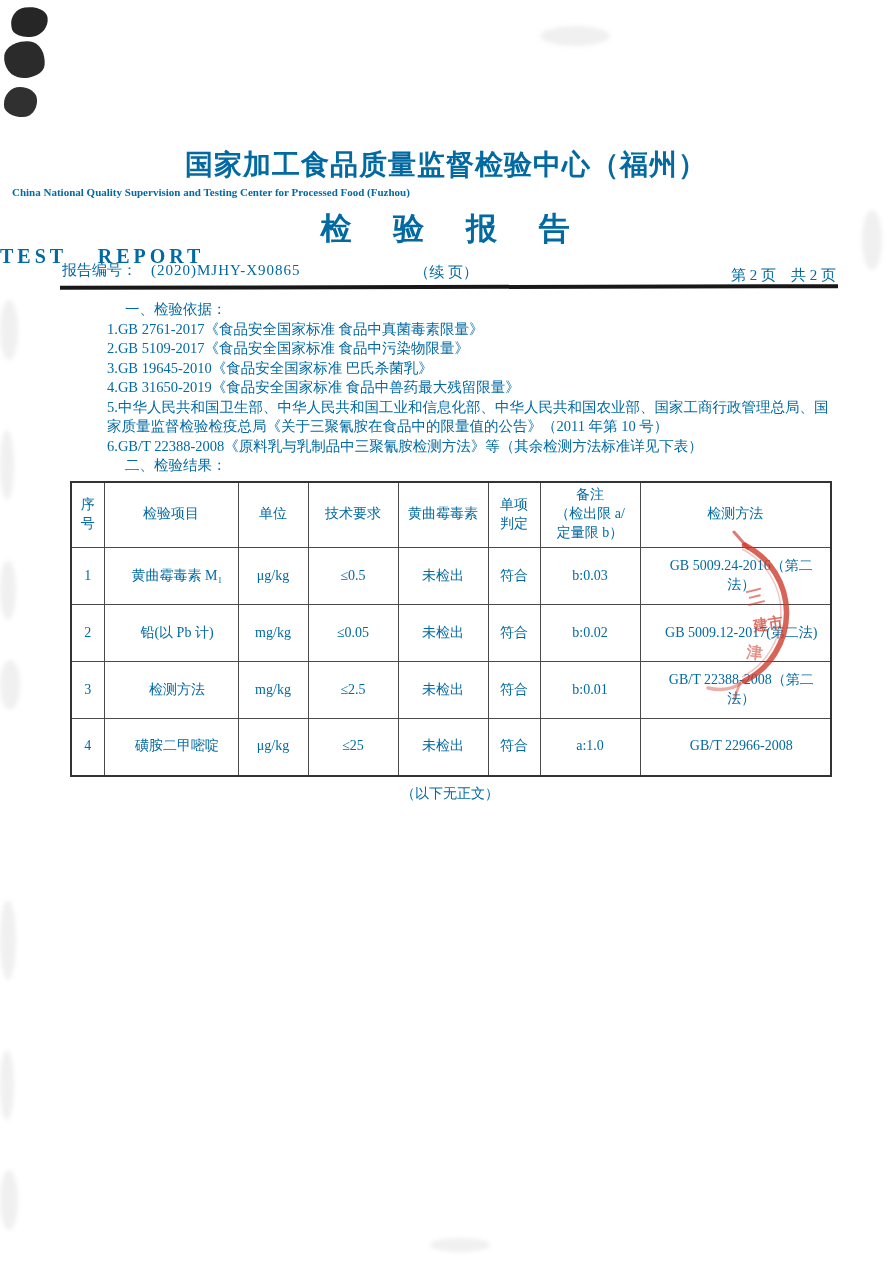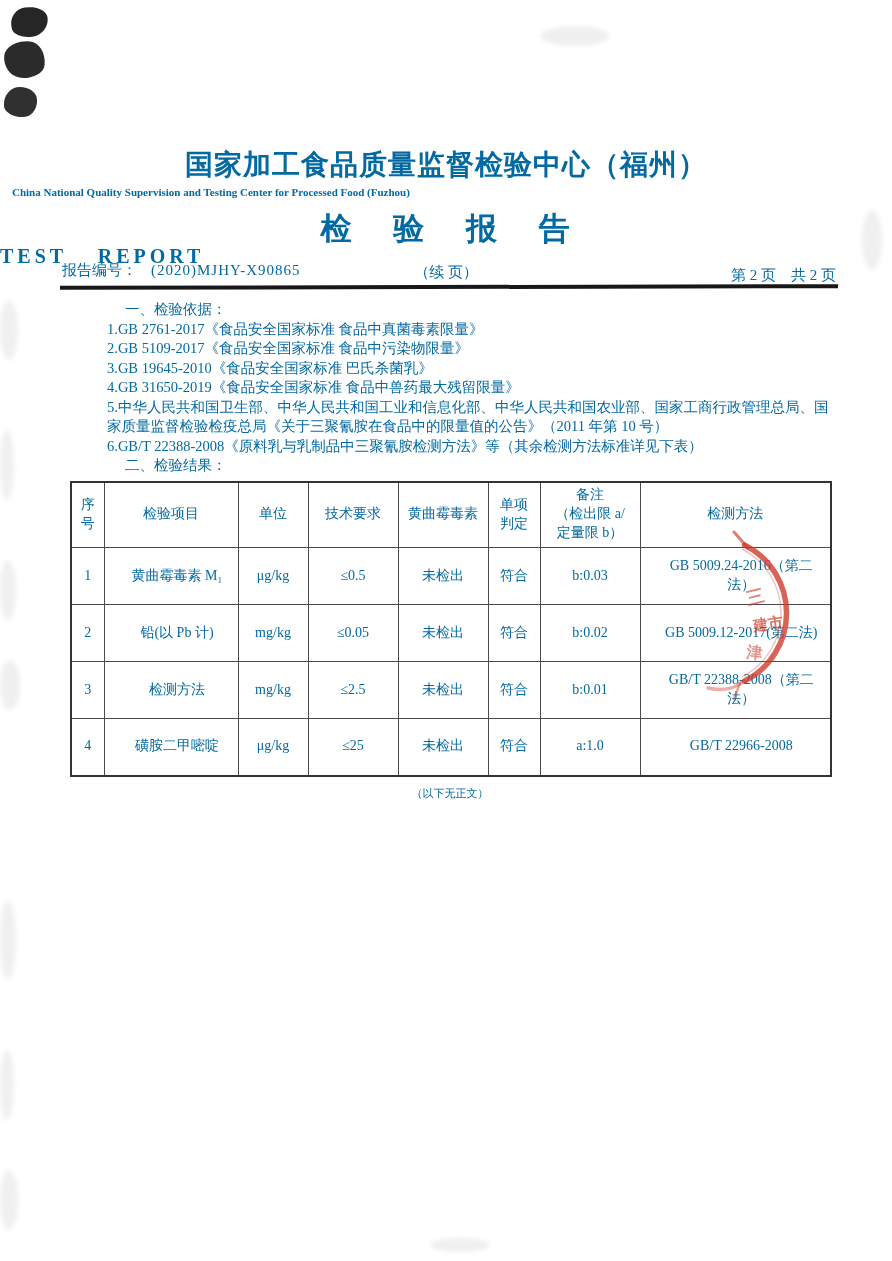--- a/index.html
+++ b/index.html
@@ -35,21 +35,21 @@
   .basis-item { padding-left:37px; }
   
   table { border-collapse:collapse; table-layout:fixed; width:760px; margin-top:5px; }
   table, th, td { border:1px solid #4a4a4a; }
   table { border:2px solid #333; }
   th, td { font-size:14px; font-weight:400; text-align:center; vertical-align:middle;
     white-space:pre-line; padding:2px 4px; line-height:1.35; }
   thead tr { height:66px; }
   tbody tr { height:57px; }
   td.al, th.al { text-align:center; padding-left:16px; }
-  .end-note { text-align:center; margin-top:7px; font-size:11px; }
+  .end-note { text-align:center; margin-top:7px; font-size:14px; }
   
   .stamp { position:absolute; left:690px; top:523px; width:140px; height:185px; pointer-events:none; }
 </style>
 </head>
 <body>
 
 <div class="page">
 
   <div class="blob blob1"></div>
   <div class="blob blob2"></div>

